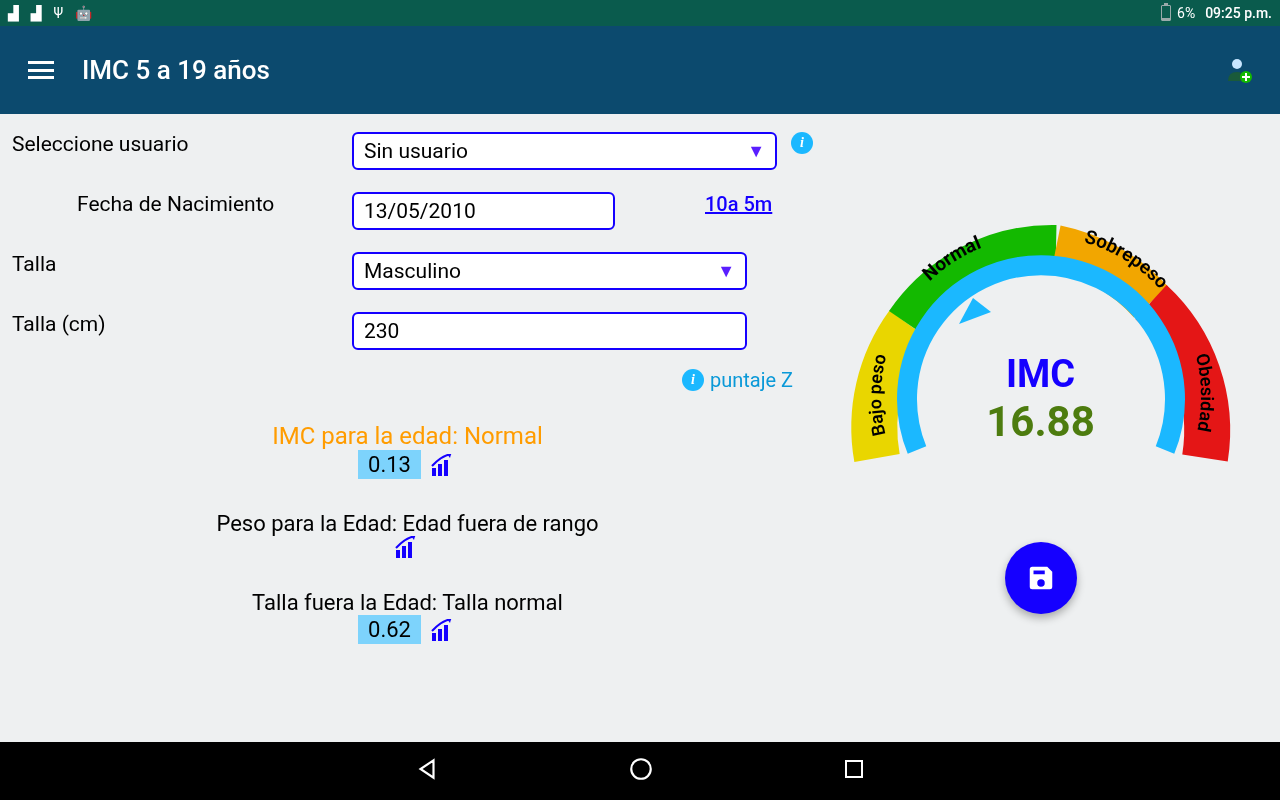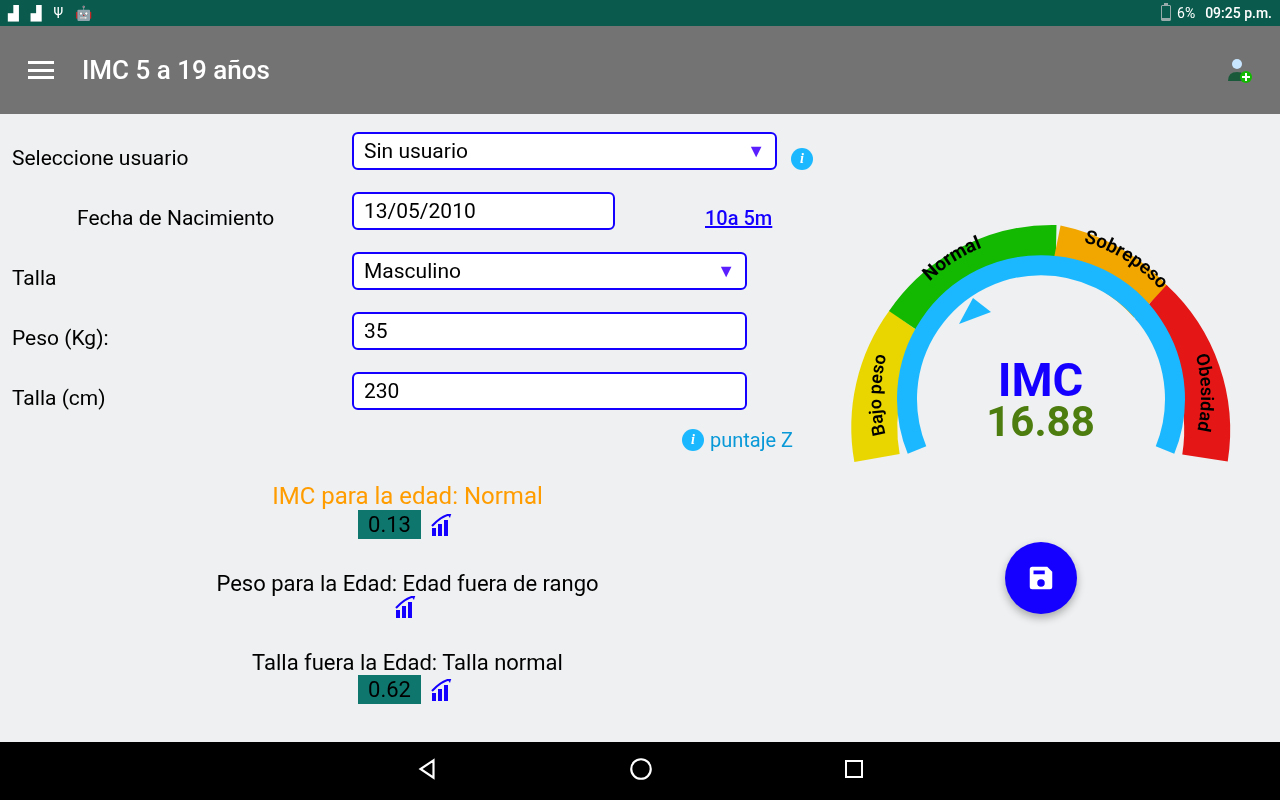--- a/index.html
+++ b/index.html
@@ -1,49 +1,49 @@
 <!DOCTYPE html>
 <html><head>
 <meta charset="utf-8">
 <style>
   * { box-sizing: border-box; margin:0; padding:0; font-family: Roboto, Arial, sans-serif; }
   body { width:1280px; height:800px; background:#eef0f1; overflow:hidden; position:relative; }
   .status-bar { height:26px; background:#0a5b4d; color:#fff; display:flex; align-items:center; padding:0 8px; font-size:14px; }
   .status-left { display:flex; gap:12px; }
   .status-right { margin-left:auto; display:flex; align-items:center; gap:6px; }
-  .app-bar { height:88px; background:#737373; color:#fff; display:flex; align-items:center; padding:0 28px; justify-content:space-between; }
+  .app-bar { height:88px; background:#0c4a6e; color:#fff; display:flex; align-items:center; padding:0 28px; justify-content:space-between; }
   .app-bar-left { display:flex; align-items:center; gap:28px; }
   .hamburger { width:26px; height:18px; display:flex; flex-direction:column; justify-content:space-between; cursor:pointer; }
   .hamburger div { height:3px; background:#fff; }
   .app-title { font-size:26px; font-weight:500; }
   .add-user { width:26px; height:26px; position:relative; }
   .content { display:flex; padding:18px 12px 0 12px; height:620px; }
   .form-col { flex: 0 0 760px; }
   .gauge-col { flex:1; display:flex; flex-direction:column; align-items:center; padding-top:70px; position:relative;}
-  .row { display:flex; align-items:flex-end; margin-bottom:22px; }
+  .row { display:flex; align-items:flex-start; margin-bottom:22px; }
   .row-label { width:340px; font-size:21px; color:#000; }
   .row-label.indent { padding-left:65px; }
   .select, .input { border:2px solid #1500ff; border-radius:6px; height:38px; padding:16px 10px; font-size:21px; color:#000; background:#fff; display:flex; align-items:center; }
   .select { cursor:pointer; justify-content:space-between;}
   .select.big { width:425px; }
   .input { width:395px; }
   .input.small { width:263px; }
   .chev { color:#5a1eff; font-size:18px; font-weight:bold;}
   .age-readout { color:#1500ff; font-size:20px; font-weight:500; margin-left:90px;text-decoration:underline;}
   .info-badge { width:22px; height:22px; background:#1bb8ff; border-radius:50%; color:#fff; display:inline-flex; align-items:center; justify-content:center; font-size:14px; font-weight:bold; margin-left:14px; font-style:italic; font-family:serif;}
   .zrow { text-align:right; padding-right:20px; color:#1bb8ff; margin-top:-4px; margin-bottom:30px; font-size:20px; display:flex; justify-content:flex-end; align-items:center; gap:6px;}
   .zrow .zlabel{ color:#0a99d8;}
   .result-row { display:flex; align-items:center; justify-content:space-between; margin-bottom:32px; padding-right:10px;flex-direction:column;}
   .result-label { font-size:22px; }
   .result-label.highlight { color:#ff9c00; font-size:24px;}
   .result-right{ display:flex; align-items:center; gap:10px;}
-  .score-pill { background:#0f766e; color:#000; font-size:22px; padding:2px 10px; min-width:60px; text-align:right;}
+  .score-pill { background:#7dd3fc; color:#000; font-size:22px; padding:2px 10px; min-width:60px; text-align:right;}
   .chart-icon { width:26px; height:22px; }
   .gauge-wrap { width:420px; height:320px; position:relative; }
-  .gauge-center-top{ position:absolute; width:100%; top:150px; text-align:center; color:#1500ff; font-size:47px; font-weight:700;}
+  .gauge-center-top{ position:absolute; width:100%; top:150px; text-align:center; color:#1500ff; font-size:38px; font-weight:700;}
   .gauge-center-val{ position:absolute; width:100%; top:195px; text-align:center; color:#4d7c0f; font-size:42px; font-weight:700;}
   .save-fab { width:72px; height:72px; background:#1500ff; border-radius:50%; display:flex; align-items:center; justify-content:center; cursor:pointer; box-shadow:0 4px 8px rgba(0,0,0,0.3); margin-top:20px;}
   .nav-bar { position:absolute; bottom:0; left:0; right:0; height:58px; background:#000; display:flex; align-items:center; justify-content:space-around; padding:0 320px;}
   .nav-btn { color:#fff; cursor:pointer; }
   .battery{ width:10px; height:16px; border:1px solid #9aa; border-radius:1px; position:relative; display:inline-block;}
   .battery::before{content:''; position:absolute; top:-3px; left:2px; right:2px; height:2px; background:#9aa;}
   .battery::after{content:''; position:absolute; bottom:0; left:0; right:0; height:2px; background:#9aa;}
 </style>
 </head>
 <body>
@@ -102,26 +102,20 @@
     </div>
 
     <div class="row">
       <div class="row-label">Talla</div>
       <div class="select" style="width:395px;">
         <span>Masculino</span>
         <span class="chev">▼</span>
       </div>
     </div>
 
-    <div class="row">
-      <div class="row-label">Peso (Kg):</div>
-      <div class="input">
-        <span>35</span>
-      </div>
-    </div>
 
     <div class="row">
       <div class="row-label">Talla (cm)</div>
       <div class="input">
         <span>230</span>
       </div>
     </div>
 
     <div class="zrow">
       <span class="info-badge" style="margin:0;">i</span>

